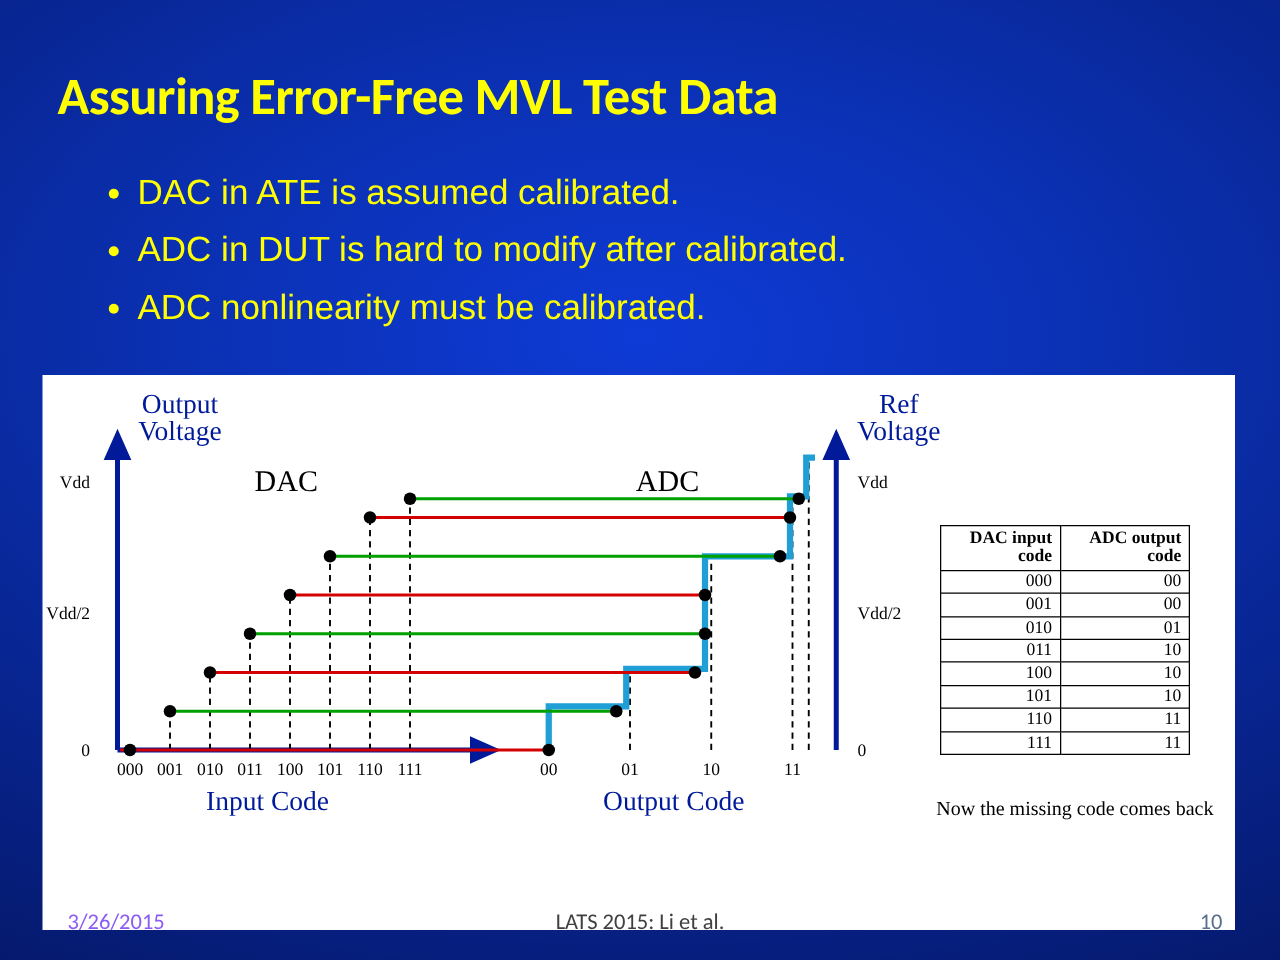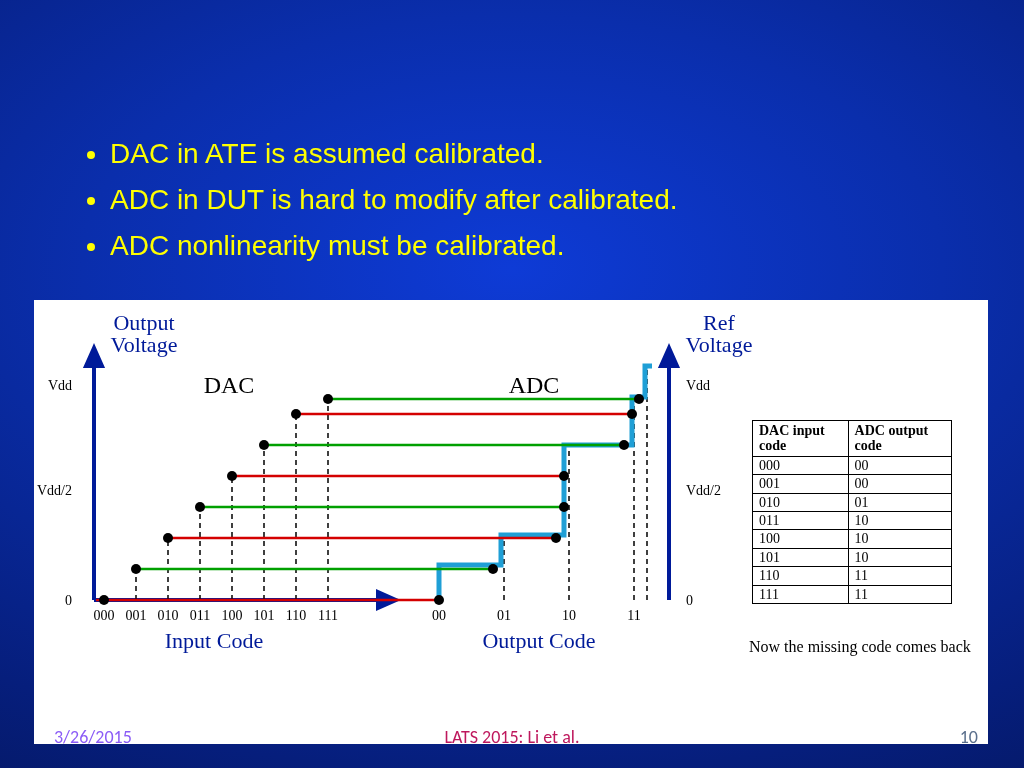--- a/index.html
+++ b/index.html
@@ -5,32 +5,33 @@
   html, body { margin:0; padding:0; width:1024px; height:768px; font-family:Calibri, Arial, sans-serif; }
   body { background: radial-gradient(ellipse 140% 110% at 50% 35%, #0e3bd6 0%, #0a2eac 30%, #061e7c 60%, #03124d 90%, #010727 100%); color:#fff; overflow:hidden; }
   .slide { position:relative; width:1024px; height:768px; }
   .title { position:absolute; left:46px; top:52px; color:#ffff00; font-weight:700; font-size:42px; letter-spacing:-0.5px; }
   .bullets { position:absolute; left:82px; top:138px; color:#ffff00; font-size:28px; font-family:Arial, sans-serif; font-weight:400; }
   .bullets li { margin:0 15px 14px 0; }
   .bullets { margin:0; padding-left:28px; }
   .figure { position:absolute; left:34px; top:300px; width:954px; height:444px; background:#fff; }
   svg { display:block; }
   .footer-date { position:absolute; left:54px; bottom:20px; font-size:18px; color:#8b5cf6; font-family:Calibri, Arial, sans-serif; }
-  .footer-center { position:absolute; left:0; right:0; bottom:20px; text-align:center; font-size:18px; color:#be185d; }
+  .footer-center { position:absolute; left:0; right:0; bottom:20px; text-align:center; font-size:18px; color:#404040; }
   .footer-num { position:absolute; right:46px; bottom:20px; font-size:18px; color:#5a6f8c; }
   .code-table { font-family:'Times New Roman', serif; font-size:14px; border-collapse:collapse; }
-  .code-table th, .code-table td { border:1px solid #000; padding:1px 6px; text-align:left; background:#fff; color:#000; font-weight:400; line-height:1.1; }
+  .code-table th, .code-table td { border:1px solid #000; padding:1px 6px; text-align:right; background:#fff; color:#000; font-weight:400; line-height:1.1; }
   .code-table th { font-weight:700; padding:2px 6px; }
   .red { color:#cc0000; }
 </style>
 </head>
 <body>
 
 <div class="slide">
 
+  <div class="title">Assuring Error-Free MVL Test Data</div>
 
   <ul class="bullets">
     <li>DAC in ATE is assumed calibrated.</li>
     <li>ADC in DUT is hard to modify after calibrated.</li>
     <li>ADC nonlinearity must be calibrated.</li>
   </ul>
 
   <div class="figure">
     <svg width="954" height="370" viewBox="0 0 954 370">
 

